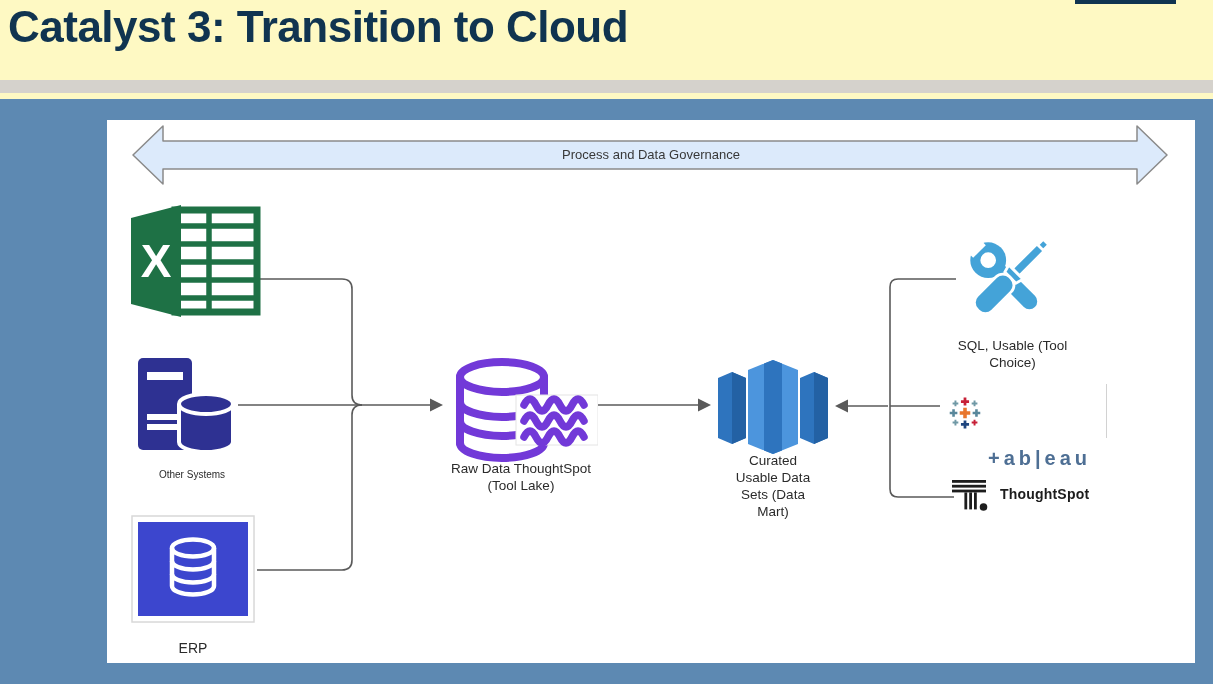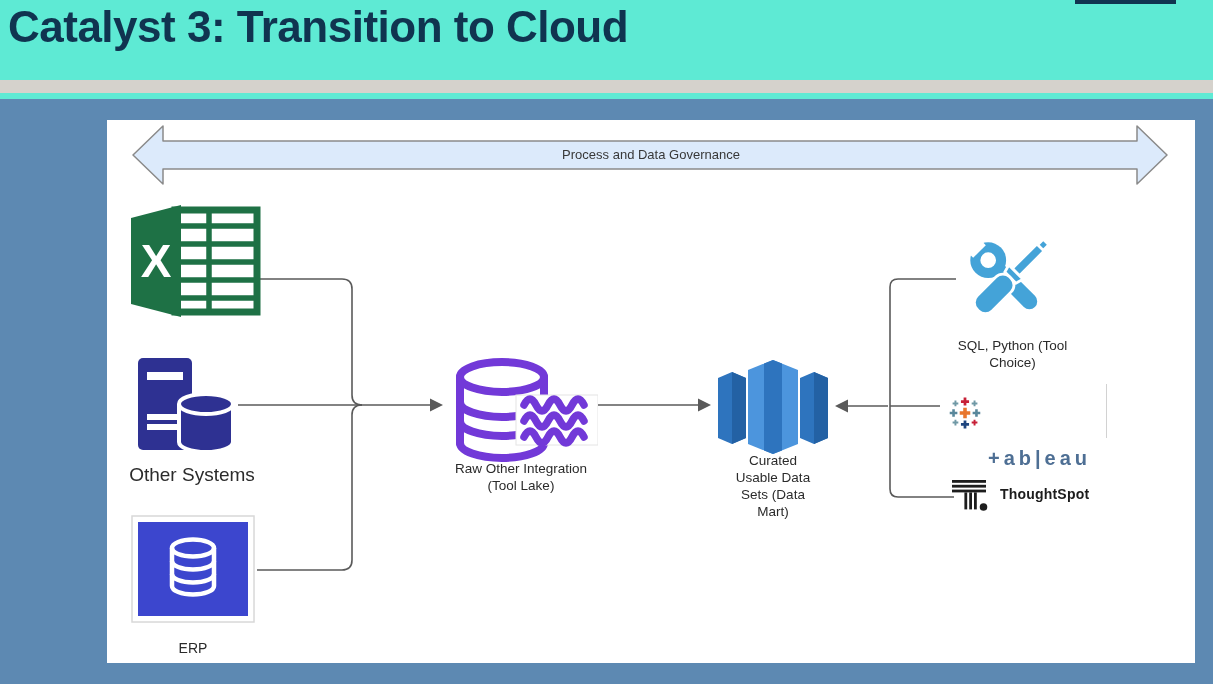--- a/index.html
+++ b/index.html
@@ -1,36 +1,36 @@
 <!DOCTYPE html>
 <html><head>
 <meta charset="utf-8">
 <style>
   html,body{margin:0;padding:0;}
   body{width:1213px;height:684px;overflow:hidden;background:#ffffff;
        font-family:"Liberation Sans",sans-serif;}
   .abs{position:absolute;}
-  #stage{position:relative;width:1213px;height:684px;background:#5eead4;}
+  #stage{position:relative;width:1213px;height:684px;background:#fef9c3;}
 
   
   #slide-title{left:8px;top:2px;width:900px;font-size:44px;font-weight:bold;
                letter-spacing:-0.5px;color:#103450;white-space:nowrap;}
   #corner-bar{left:1075px;top:0;width:101px;height:4px;background:#103450;}
   #gray-bar{left:0;top:80px;width:1213px;height:13px;background:#D5D2CC;}
   #canvas-bg{left:0;top:99px;width:1213px;height:585px;background:#5D89B2;}
   #panel{left:107px;top:120px;width:1088px;height:543px;background:#FFFFFF;}
 
   
   #wires{left:0;top:0;width:1213px;height:684px;pointer-events:none;}
 
   
   .lbl{color:#2B2B2B;text-align:center;line-height:17px;font-size:13.5px;}
   #banner-label{left:107px;top:147px;width:1088px;text-align:center;
                 font-size:13px;color:#383838;}
-  #lbl-other{left:112px;top:466px;width:160px;font-size:19px;}
+  #lbl-other{left:112px;top:466px;width:160px;font-size:10px;}
   #lbl-erp{left:130px;top:640px;width:126px;font-size:14px;}
   #lbl-lake{left:428px;top:460px;width:186px;}
   #lbl-mart{left:698px;top:452px;width:150px;}
   #lbl-sql{left:930px;top:337px;width:165px;}
   #tableau-word{left:988px;top:399px;font-size:20px;letter-spacing:4px;
                 color:#4E6F94;font-weight:600;white-space:nowrap;margin-top:48px;}
   #tableau-sep{left:1106px;top:384px;width:1px;height:54px;background:#D2D2D2;}
   #ts-word{left:1000px;top:486px;font-size:14px;font-weight:bold;
            color:#1C1C1C;letter-spacing:0.2px;white-space:nowrap;}
 
@@ -115,21 +115,21 @@
       <ellipse cx="52" cy="22" rx="42" ry="15" fill="#fff"></ellipse>
     </g>
     <rect x="66" y="40" width="82" height="50" fill="#fff" stroke="#E4E4E4" stroke-width="1"></rect>
     <g fill="none" stroke="currentColor" stroke-width="7.5" stroke-linecap="round">
       <path d="M74,50 q6,-12 12,0 t12,0 t12,0 t12,0 t12,0"></path>
       <path d="M74,66 q6,-12 12,0 t12,0 t12,0 t12,0 t12,0"></path>
       <path d="M74,82 q6,-12 12,0 t12,0 t12,0 t12,0 t12,0"></path>
     </g>
   </svg>
   <div class="abs lbl" id="lbl-lake">
-    <div>Raw Other Integration</div>
+    <div>Raw Data ThoughtSpot</div>
     <div>(Tool Lake)</div>
   </div>
 
   <svg class="abs" id="ic-mart" width="118" height="102" viewBox="0 0 118 102">
     <polygon points="4,22 18,16 32,22 32,82 18,88 4,82" fill="#2E74BE"></polygon>
     <polygon points="18,16 32,22 32,82 18,88" fill="#2361A4"></polygon>
     <polygon points="86,22 100,16 114,22 114,82 100,88 86,82" fill="#2E74BE"></polygon>
     <polygon points="100,16 114,22 114,82 100,88" fill="#2361A4"></polygon>
     <polygon points="34,14 59,4 84,14 84,88 59,98 34,88" fill="#4C95DD"></polygon>
     <polygon points="50,7.5 59,4 68,7.5 68,94.5 59,98 50,94.5" fill="#2E74BE"></polygon>
@@ -149,21 +149,21 @@
       <rect x="42" y="1" width="16" height="13" fill="#fff"></rect>
     </g>
     <g transform="rotate(45 50 50)" stroke="#fff" stroke-width="2.5">
       <rect x="46.5" y="2" width="7" height="10" fill="currentColor"></rect>
       <rect x="45.5" y="9" width="9" height="31" fill="currentColor"></rect>
       <polygon points="41,40 59,40 57,47 43,47" fill="currentColor"></polygon>
       <rect x="40.5" y="47" width="19" height="41" rx="8.5" fill="currentColor"></rect>
     </g>
   </svg>
   <div class="abs lbl" id="lbl-sql">
-    <div>SQL, Python (Tool</div>
+    <div>SQL, Usable (Tool</div>
     <div>Choice)</div>
   </div>
 
   <svg class="abs" id="ic-tabcluster" width="42" height="42" viewBox="0 0 44 44">
     <g>
       <path transform="translate(22 22) scale(1.1)" d="M-1.7,-5 h3.4 v3.3 h3.3 v3.4 h-3.3 v3.3 h-3.4 v-3.3 h-3.3 v-3.4 h3.3 z" fill="#E8762D"></path>
       <path transform="translate(22 10) scale(0.85)" d="M-1.7,-5 h3.4 v3.3 h3.3 v3.4 h-3.3 v3.3 h-3.4 v-3.3 h-3.3 v-3.4 h3.3 z" fill="#C72037"></path>
       <path transform="translate(22 34) scale(0.85)" d="M-1.7,-5 h3.4 v3.3 h3.3 v3.4 h-3.3 v3.3 h-3.4 v-3.3 h-3.3 v-3.4 h3.3 z" fill="#1F457E"></path>
       <path transform="translate(10 22) scale(0.8)" d="M-1.7,-5 h3.4 v3.3 h3.3 v3.4 h-3.3 v3.3 h-3.4 v-3.3 h-3.3 v-3.4 h3.3 z" fill="#59879B"></path>
       <path transform="translate(34 22) scale(0.8)" d="M-1.7,-5 h3.4 v3.3 h3.3 v3.4 h-3.3 v3.3 h-3.4 v-3.3 h-3.3 v-3.4 h3.3 z" fill="#59879B"></path>

